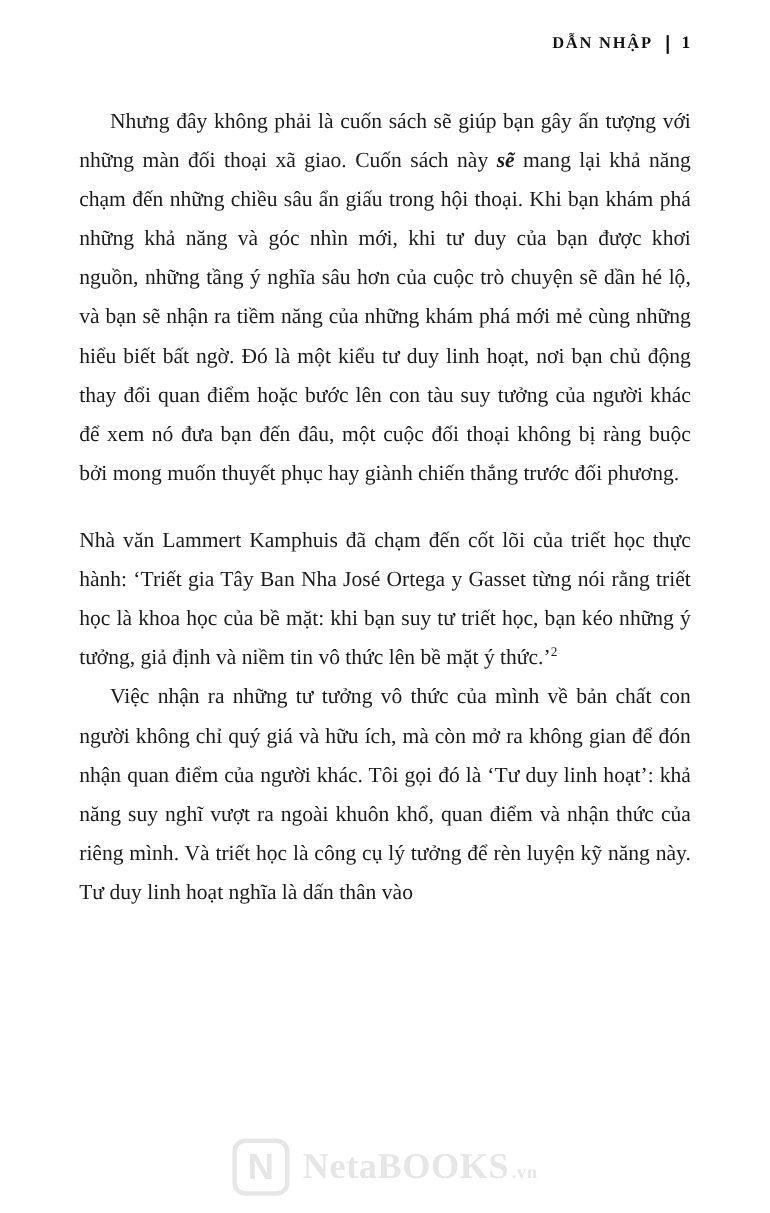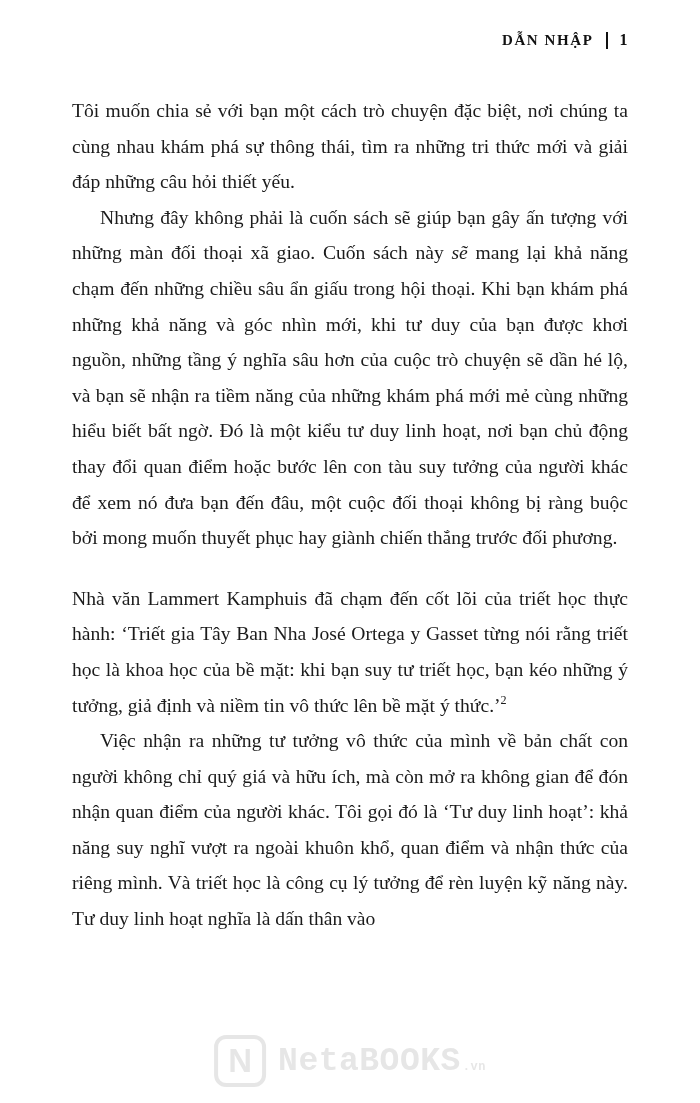--- a/index.html
+++ b/index.html
@@ -68,20 +68,21 @@
   }
   p.indent {
     text-indent: 28px;
   }
   p.gap-before {
     margin-top: 25px;
     font-family: Liberation Serif, serif;
   }
   em {
     font-style: italic;
+    font-weight: bold;
   }
   sup {
     font-size: 0.62em;
     vertical-align: super;
     line-height: 0;
   }
 
   
   .watermark {
     position: absolute;
@@ -108,48 +109,47 @@
     inset: 0;
     display: flex;
     align-items: center;
     justify-content: center;
     font-family: "Liberation Sans", sans-serif;
     font-weight: 700;
     font-size: 33px;
     color: #8f8f8f;
   }
   .watermark .wm-text {
-    font-family: Liberation Mono, monospace;
+    font-family: Liberation Serif, serif;
     font-size: 33px;
     font-weight: 700;
     color: #8f8f8f;
     letter-spacing: 0.5px;
     display: flex;
     align-items: baseline;
     gap: 2px;
   }
   .watermark .wm-suffix {
-    font-size: 12px;
+    font-size: 17px;
     font-weight: 700;
   }
 </style>
 </head>
 <body>
 
 <div class="page">
 
   <div class="running-head">
     <span>DẪN NHẬP</span>
     <span class="rule"></span>
     <span class="folio">1</span>
   </div>
 
   <div class="textblock">
 
-    <p class="para">Tôi muốn chia sẻ với bạn một cách trò chuyện đặc biệt, nơi chúng ta cùng nhau khám phá sự thông thái, tìm ra những tri thức mới và giải đáp những câu hỏi thiết yếu.</p>
 
     <p class="para indent"><span>Nhưng đây không phải là cuốn sách sẽ giúp bạn gây ấn tượng với những màn đối thoại xã giao. Cuốn sách này </span><em>sẽ</em><span> mang lại khả năng chạm đến những chiều sâu ẩn giấu trong hội thoại. Khi bạn khám phá những khả năng và góc nhìn mới, khi tư duy của bạn được khơi nguồn, những tầng ý nghĩa sâu hơn của cuộc trò chuyện sẽ dần hé lộ, và bạn sẽ nhận ra tiềm năng của những khám phá mới mẻ cùng những hiểu biết bất ngờ. Đó là một kiểu tư duy linh hoạt, nơi bạn chủ động thay đổi quan điểm hoặc bước lên con tàu suy tưởng của người khác để xem nó đưa bạn đến đâu, một cuộc đối thoại không bị ràng buộc bởi mong muốn thuyết phục hay giành chiến thắng trước đối phương.</span></p>
 
     <p class="para gap-before"><span>Nhà văn Lammert Kamphuis đã chạm đến cốt lõi của triết học thực hành: ‘Triết gia Tây Ban Nha José Ortega y Gasset từng nói rằng triết học là khoa học của bề mặt: khi bạn suy tư triết học, bạn kéo những ý tưởng, giả định và niềm tin vô thức lên bề mặt ý thức.’</span><sup>2</sup></p>
 
     <p class="para indent">Việc nhận ra những tư tưởng vô thức của mình về bản chất con người không chỉ quý giá và hữu ích, mà còn mở ra không gian để đón nhận quan điểm của người khác. Tôi gọi đó là ‘Tư duy linh hoạt’: khả năng suy nghĩ vượt ra ngoài khuôn khổ, quan điểm và nhận thức của riêng mình. Và triết học là công cụ lý tưởng để rèn luyện kỹ năng này. Tư duy linh hoạt nghĩa là dấn thân vào</p>
 
   </div>
 
   <div class="watermark">

